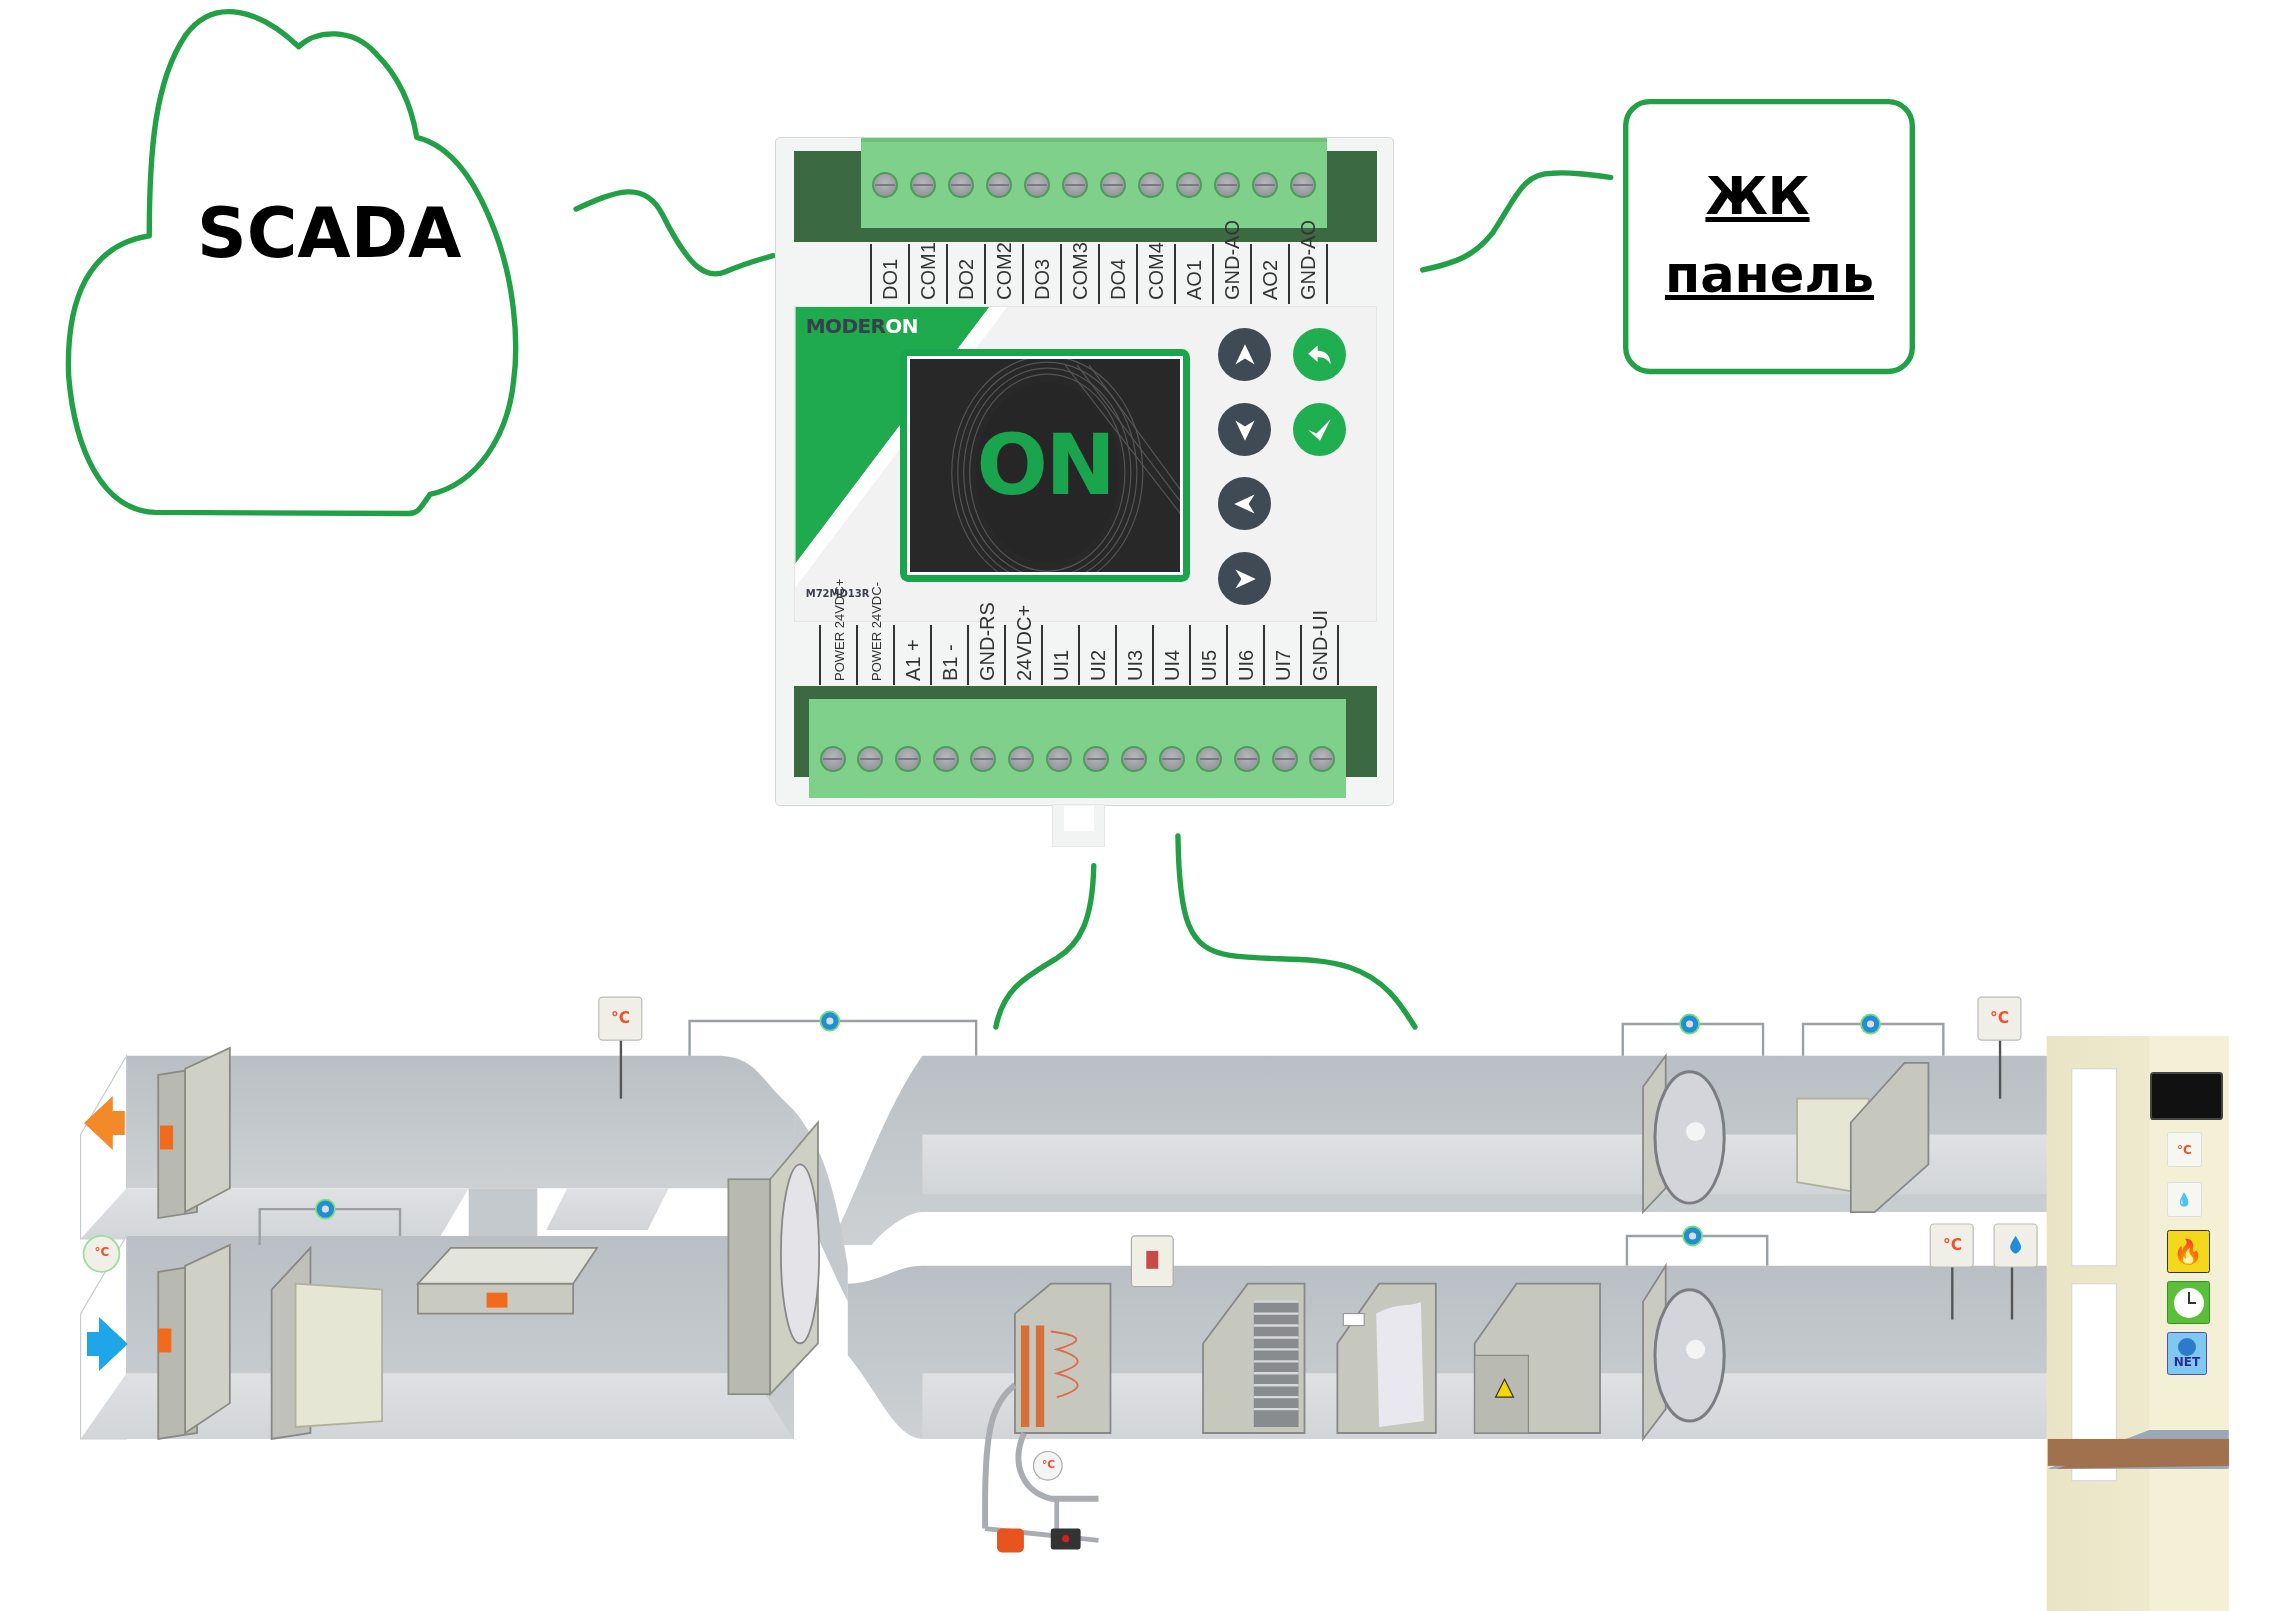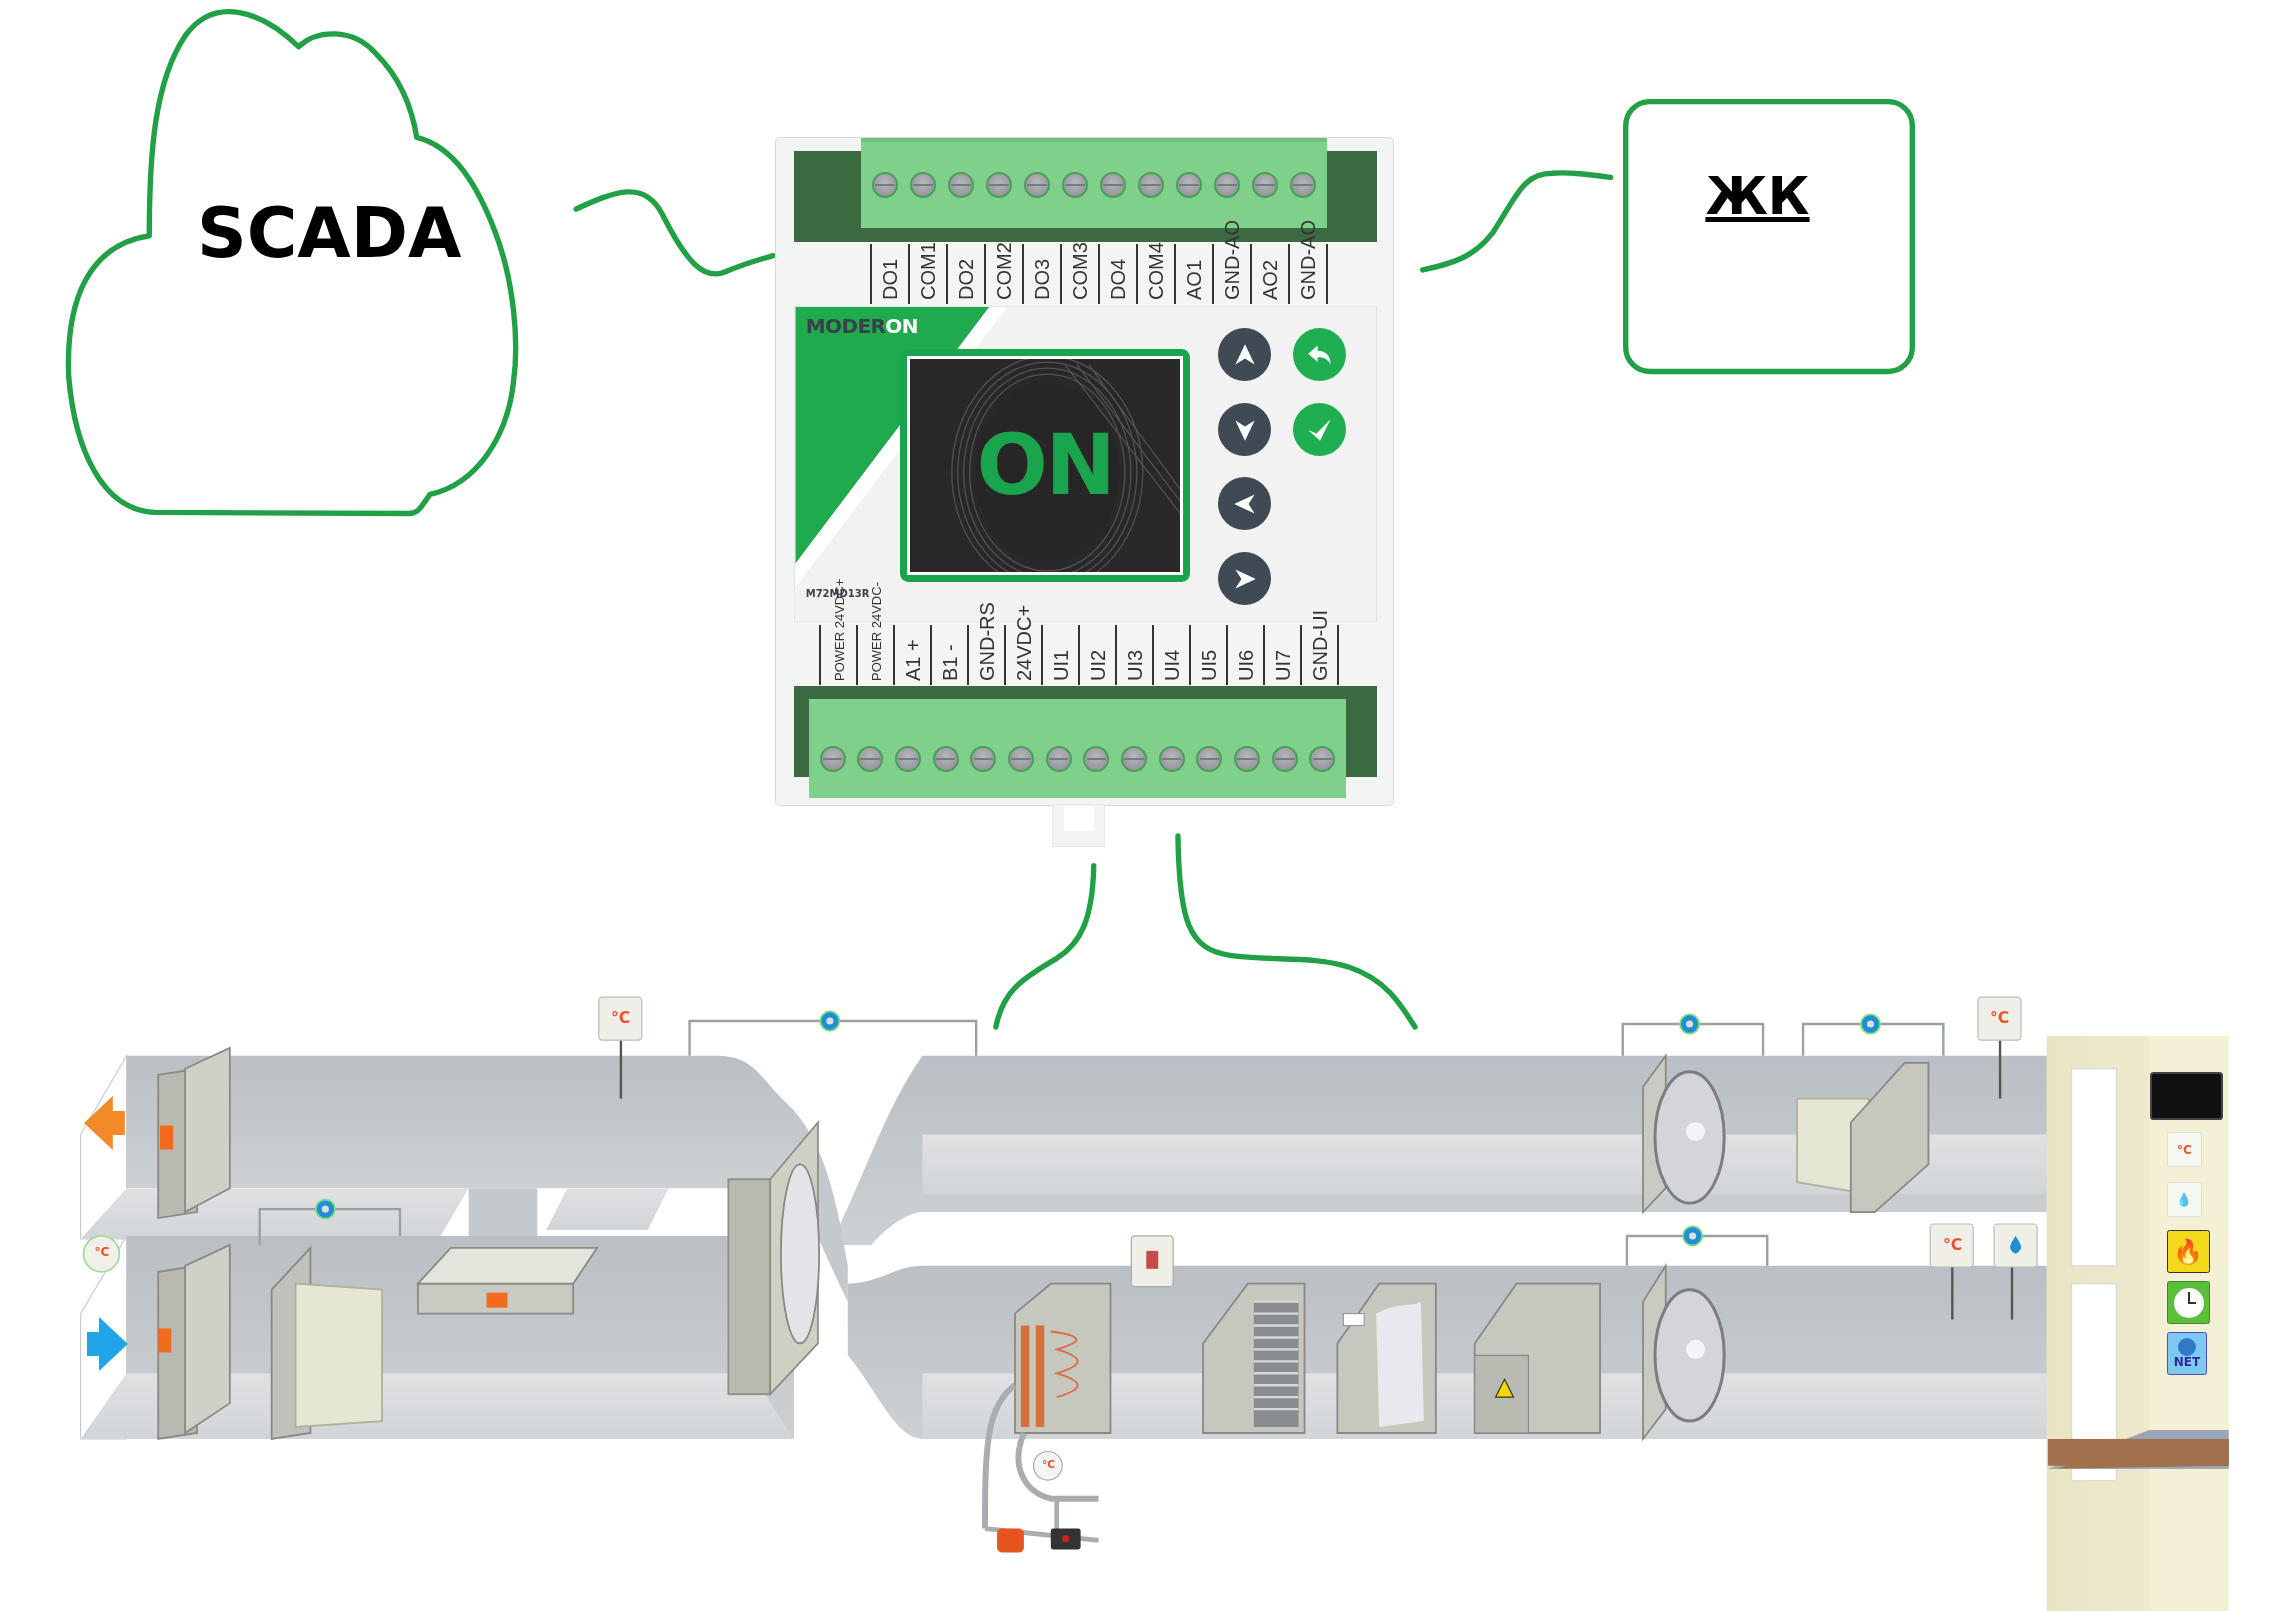--- a/index.html
+++ b/index.html
@@ -200,20 +200,21 @@
       <path d="M 3430,2460 L 3733,2460 L 3733,2460 L 3600,2405 Z" fill="#9aa7b6"></path>
       <path d="M 3445,2460 L 3600,2410 L 3733,2410 L 3733,2455 L 3445,2460 Z" fill="#a0714c"></path>
       <rect x="3430" y="2410" width="303" height="45" fill="#a0714c"></rect>
     </g>
   </svg>
 
   <div class="abs node-text" style="left:197px;top:203px;width:239px;font-size:69px;line-height:60px;">SCADA</div>
 
   <div class="abs node-text" style="left:1626px;top:158px;width:287px;font-size:51px;line-height:78px;text-decoration:underline;">
     <div style="margin-left:-24px">ЖК</div>
+    <div>панель</div>
   </div>
 
   <div class="abs" style="left:599px;top:1009px;width:43px;text-align:center;font-size:15.5px;font-weight:bold;color:#f0502a;">°C</div>
   <div class="abs" style="left:1978px;top:1009px;width:43px;text-align:center;font-size:15.5px;font-weight:bold;color:#f0502a;">°C</div>
   <div class="abs" style="left:1931px;top:1236px;width:43px;text-align:center;font-size:15.5px;font-weight:bold;color:#f0502a;">°C</div>
   <div class="abs" style="left:84px;top:1245px;width:36px;text-align:center;font-size:12px;font-weight:bold;color:#f0502a;">°C</div>
   <div class="abs" style="left:1034px;top:1458px;width:29px;text-align:center;font-size:10.7px;font-weight:bold;color:#f0502a;">°C</div>
 
   <svg class="abs" style="left:84px;top:1093px" width="42" height="60" viewBox="0 0 70 100">
     <path d="M 0,50 L 48,5 L 48,30 L 68,30 L 68,70 L 48,70 L 48,95 Z" fill="#f28a2a"></path>

